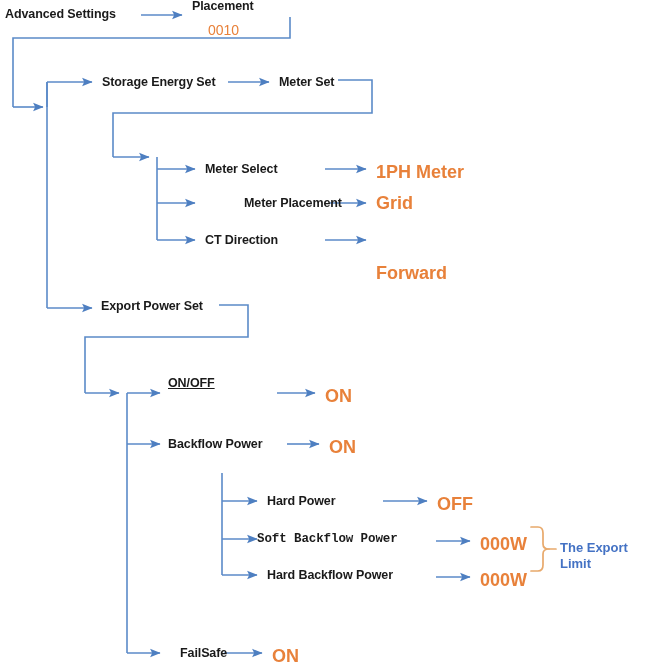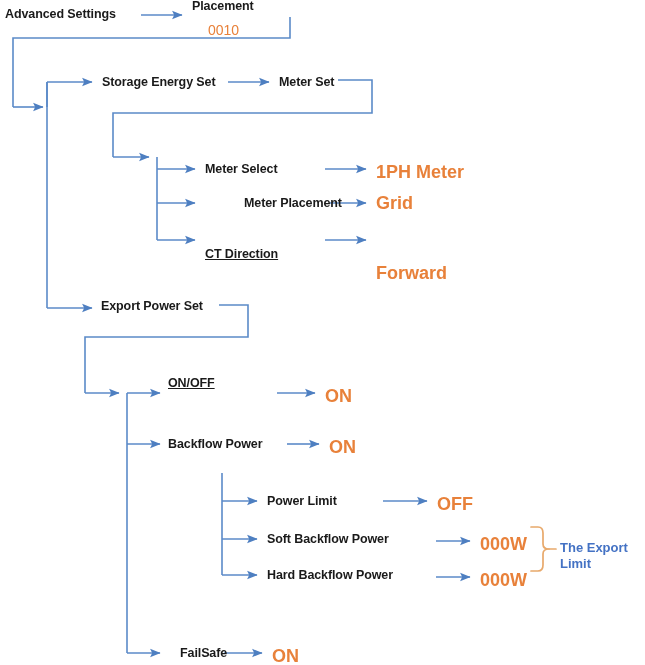--- a/index.html
+++ b/index.html
@@ -125,26 +125,26 @@
       <line x1="549" y1="549" x2="556" y2="549"></line>
     </g>
   </svg>
 
   <div class="node" style="left:5px;  top:8px;">Advanced Settings</div>
   <div class="node" style="left:192px;top:0px;">Placement</div>
   <div class="node" style="left:102px;top:76px;">Storage Energy Set</div>
   <div class="node" style="left:279px;top:76px;">Meter Set</div>
   <div class="node" style="left:205px;top:163px;">Meter Select</div>
   <div class="node" style="left:205px;top:197px;margin-left:39px;">Meter Placement</div>
-  <div class="node" style="left:205px;top:248px;text-decoration:underline;">CT Direction</div>
+  <div class="node" style="left:205px;top:234px;">CT Direction</div>
   <div class="node" style="left:101px;top:300px;">Export Power Set</div>
   <div class="node" style="left:168px;top:377px;text-decoration:underline;">ON/OFF</div>
   <div class="node" style="left:168px;top:438px;">Backflow Power</div>
-  <div class="node" style="left:267px;top:495px;">Power Limit</div>
-  <div class="node" style="left:267px;top:533px;">Soft Backflow Power</div>
+  <div class="node" style="left:267px;top:495px;">Hard Power</div>
+  <div class="node" style="left:257px;top:533px;font-family:Liberation Mono, monospace;">Soft Backflow Power</div>
   <div class="node" style="left:267px;top:569px;">Hard Backflow Power</div>
   <div class="node" style="left:180px;top:647px;">FailSafe</div>
 
   <div class="val-light" style="left:208px;top:23px;">0010</div>
   <div class="val" style="left:376px;top:163px;">1PH Meter</div>
   <div class="val" style="left:376px;top:194px;">Grid</div>
   <div class="val" style="left:376px;top:234px;margin-top:30px;">Forward</div>
   <div class="val" style="left:325px;top:387px;">ON</div>
   <div class="val" style="left:329px;top:438px;">ON</div>
   <div class="val" style="left:437px;top:495px;">OFF</div>

